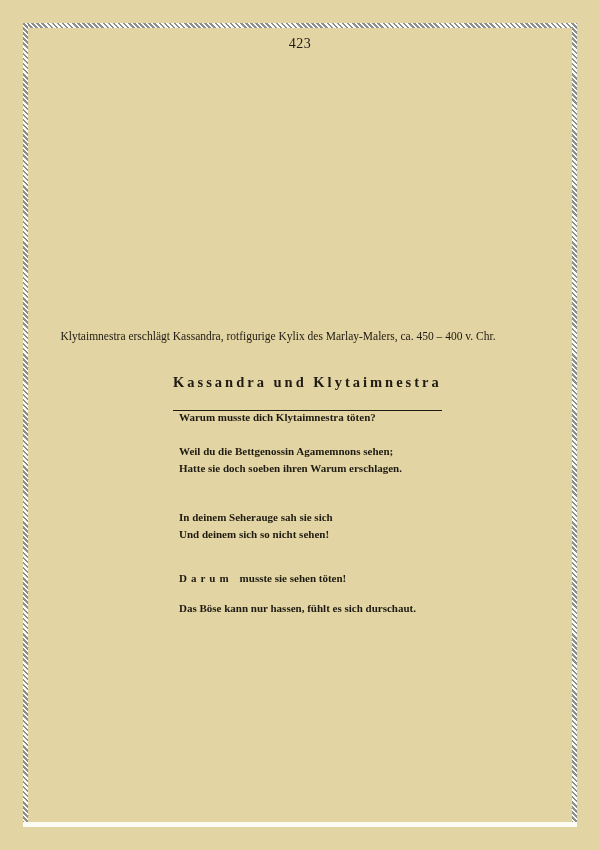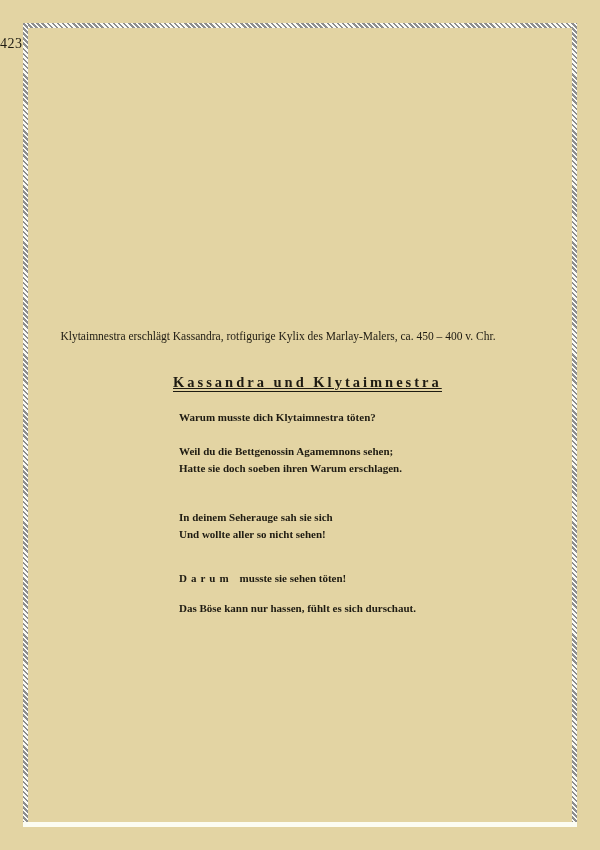--- a/index.html
+++ b/index.html
@@ -30,38 +30,37 @@
     );
   }
   .frame-top    { left: 23px; top: 23px;  width: 554px; height: 4.5px; }
   .frame-left   { left: 23px; top: 23px;  width: 4.5px; height: 803px; }
   .frame-right  { left: 572px; top: 23px; width: 4.5px; height: 803px; }
   .frame-bottom { left: 23px; top: 822px; width: 554px; height: 4.5px;
                   background: var(--border-bottom-solid); }
 
   .page-number {
     position: absolute; top: 36px; left: 0; width: 600px;
-    text-align: left;
+    text-align: center;
     font-size: 14px;
     letter-spacing: 0.5px;
   }
   .caption {
     position: absolute; top: 330px; left: 0; width: 556px;
     text-align: center;
     font-size: 11.5px;
   }
   .poem-title {
     position: absolute; top: 374px; left: 173px;
     font-size: 14.5px;
     font-weight: bold;
     letter-spacing: 3px;
     border-bottom: 1.5px solid currentColor;
-    padding-bottom: 0;
+    padding-bottom: 19px;
     white-space: nowrap;
-    text-decoration: underline;
   }
   .stanza {
     position: absolute; left: 179px;
     font-size: 11px;
     font-weight: bold;
     line-height: 16.8px;
     white-space: nowrap;
   }
   .stanza-1 { top: 409px; }
   .stanza-2 { top: 443px; }
@@ -92,21 +91,21 @@
   <div>Warum musste dich Klytaimnestra töten?</div>
 </div>
 
 <div class="stanza stanza-2">
   <div>Weil du die Bettgenossin Agamemnons sehen;</div>
   <div>Hatte sie doch soeben ihren Warum erschlagen.</div>
 </div>
 
 <div class="stanza stanza-3">
   <div>In deinem Seherauge sah sie sich</div>
-  <div>Und wollte aller so nicht sehen!</div>
+  <div>Und deinem sich so nicht sehen!</div>
 </div>
 
 <div class="stanza stanza-4">
   <div><span class="spaced">Darum</span><span>musste sie sehen töten!</span></div>
 </div>
 
 <div class="stanza stanza-5">
   <div>Das Böse kann nur hassen, fühlt es sich durschaut.</div>
 </div>
 

